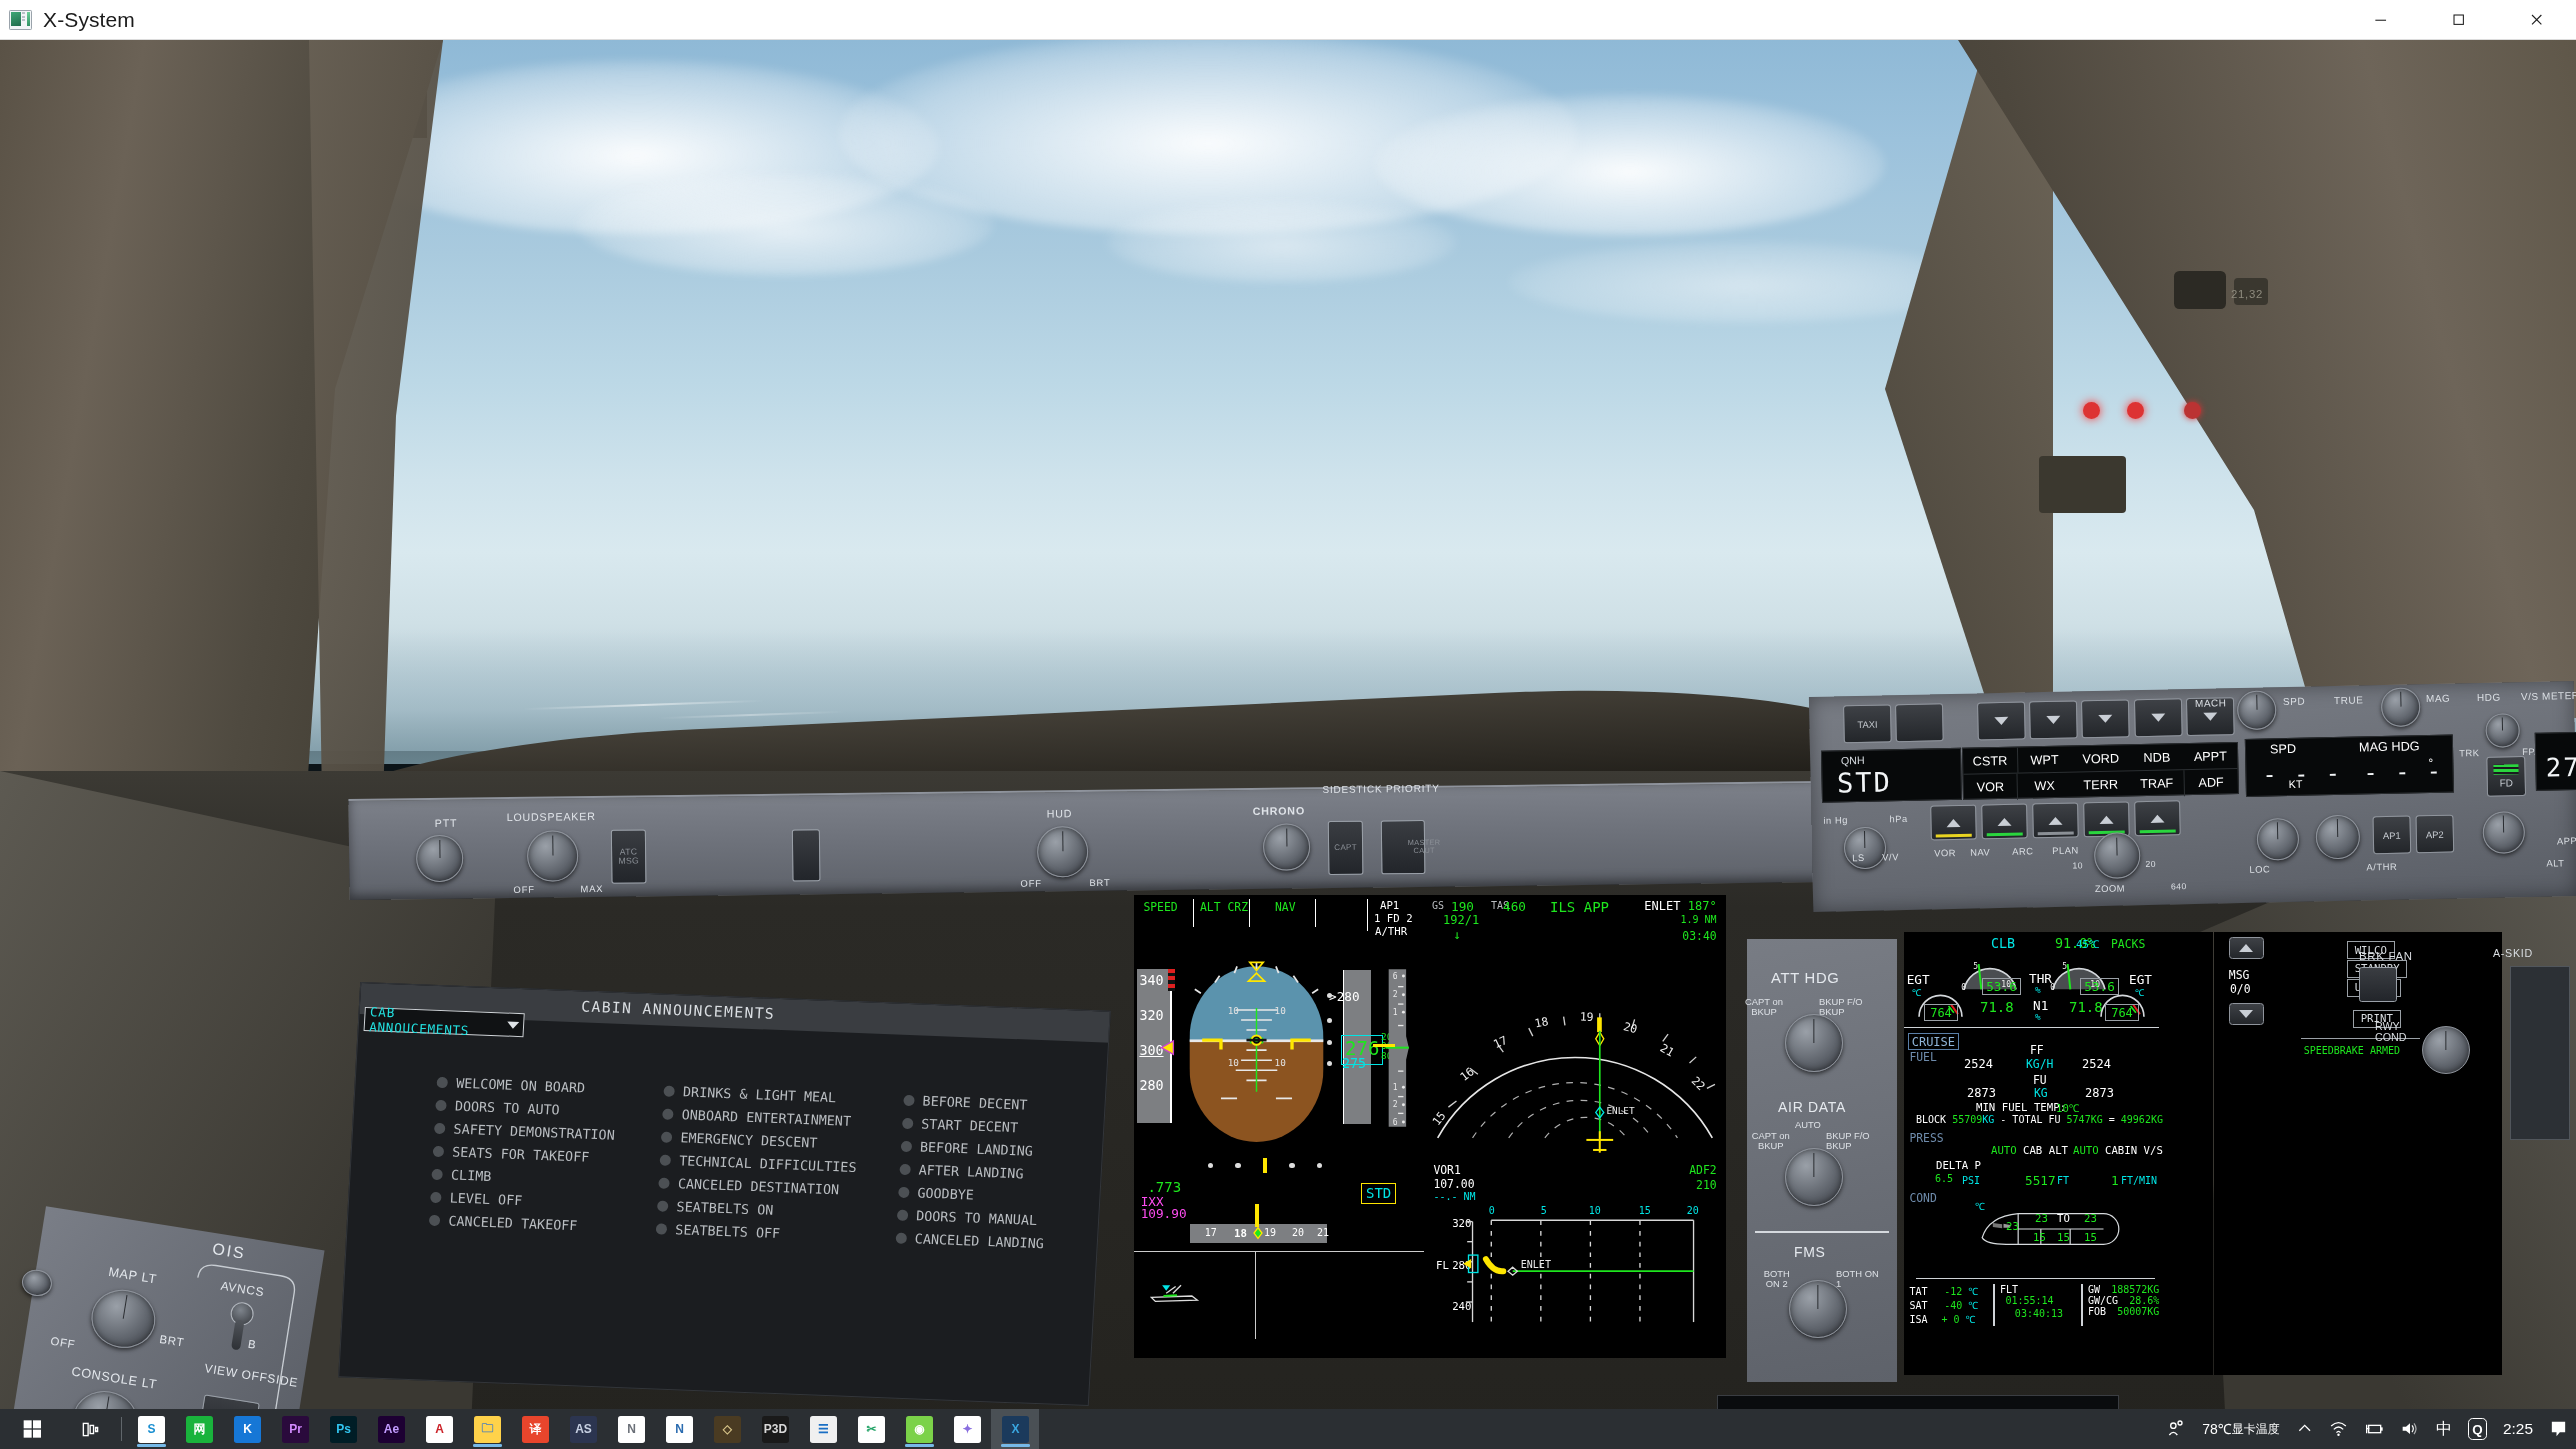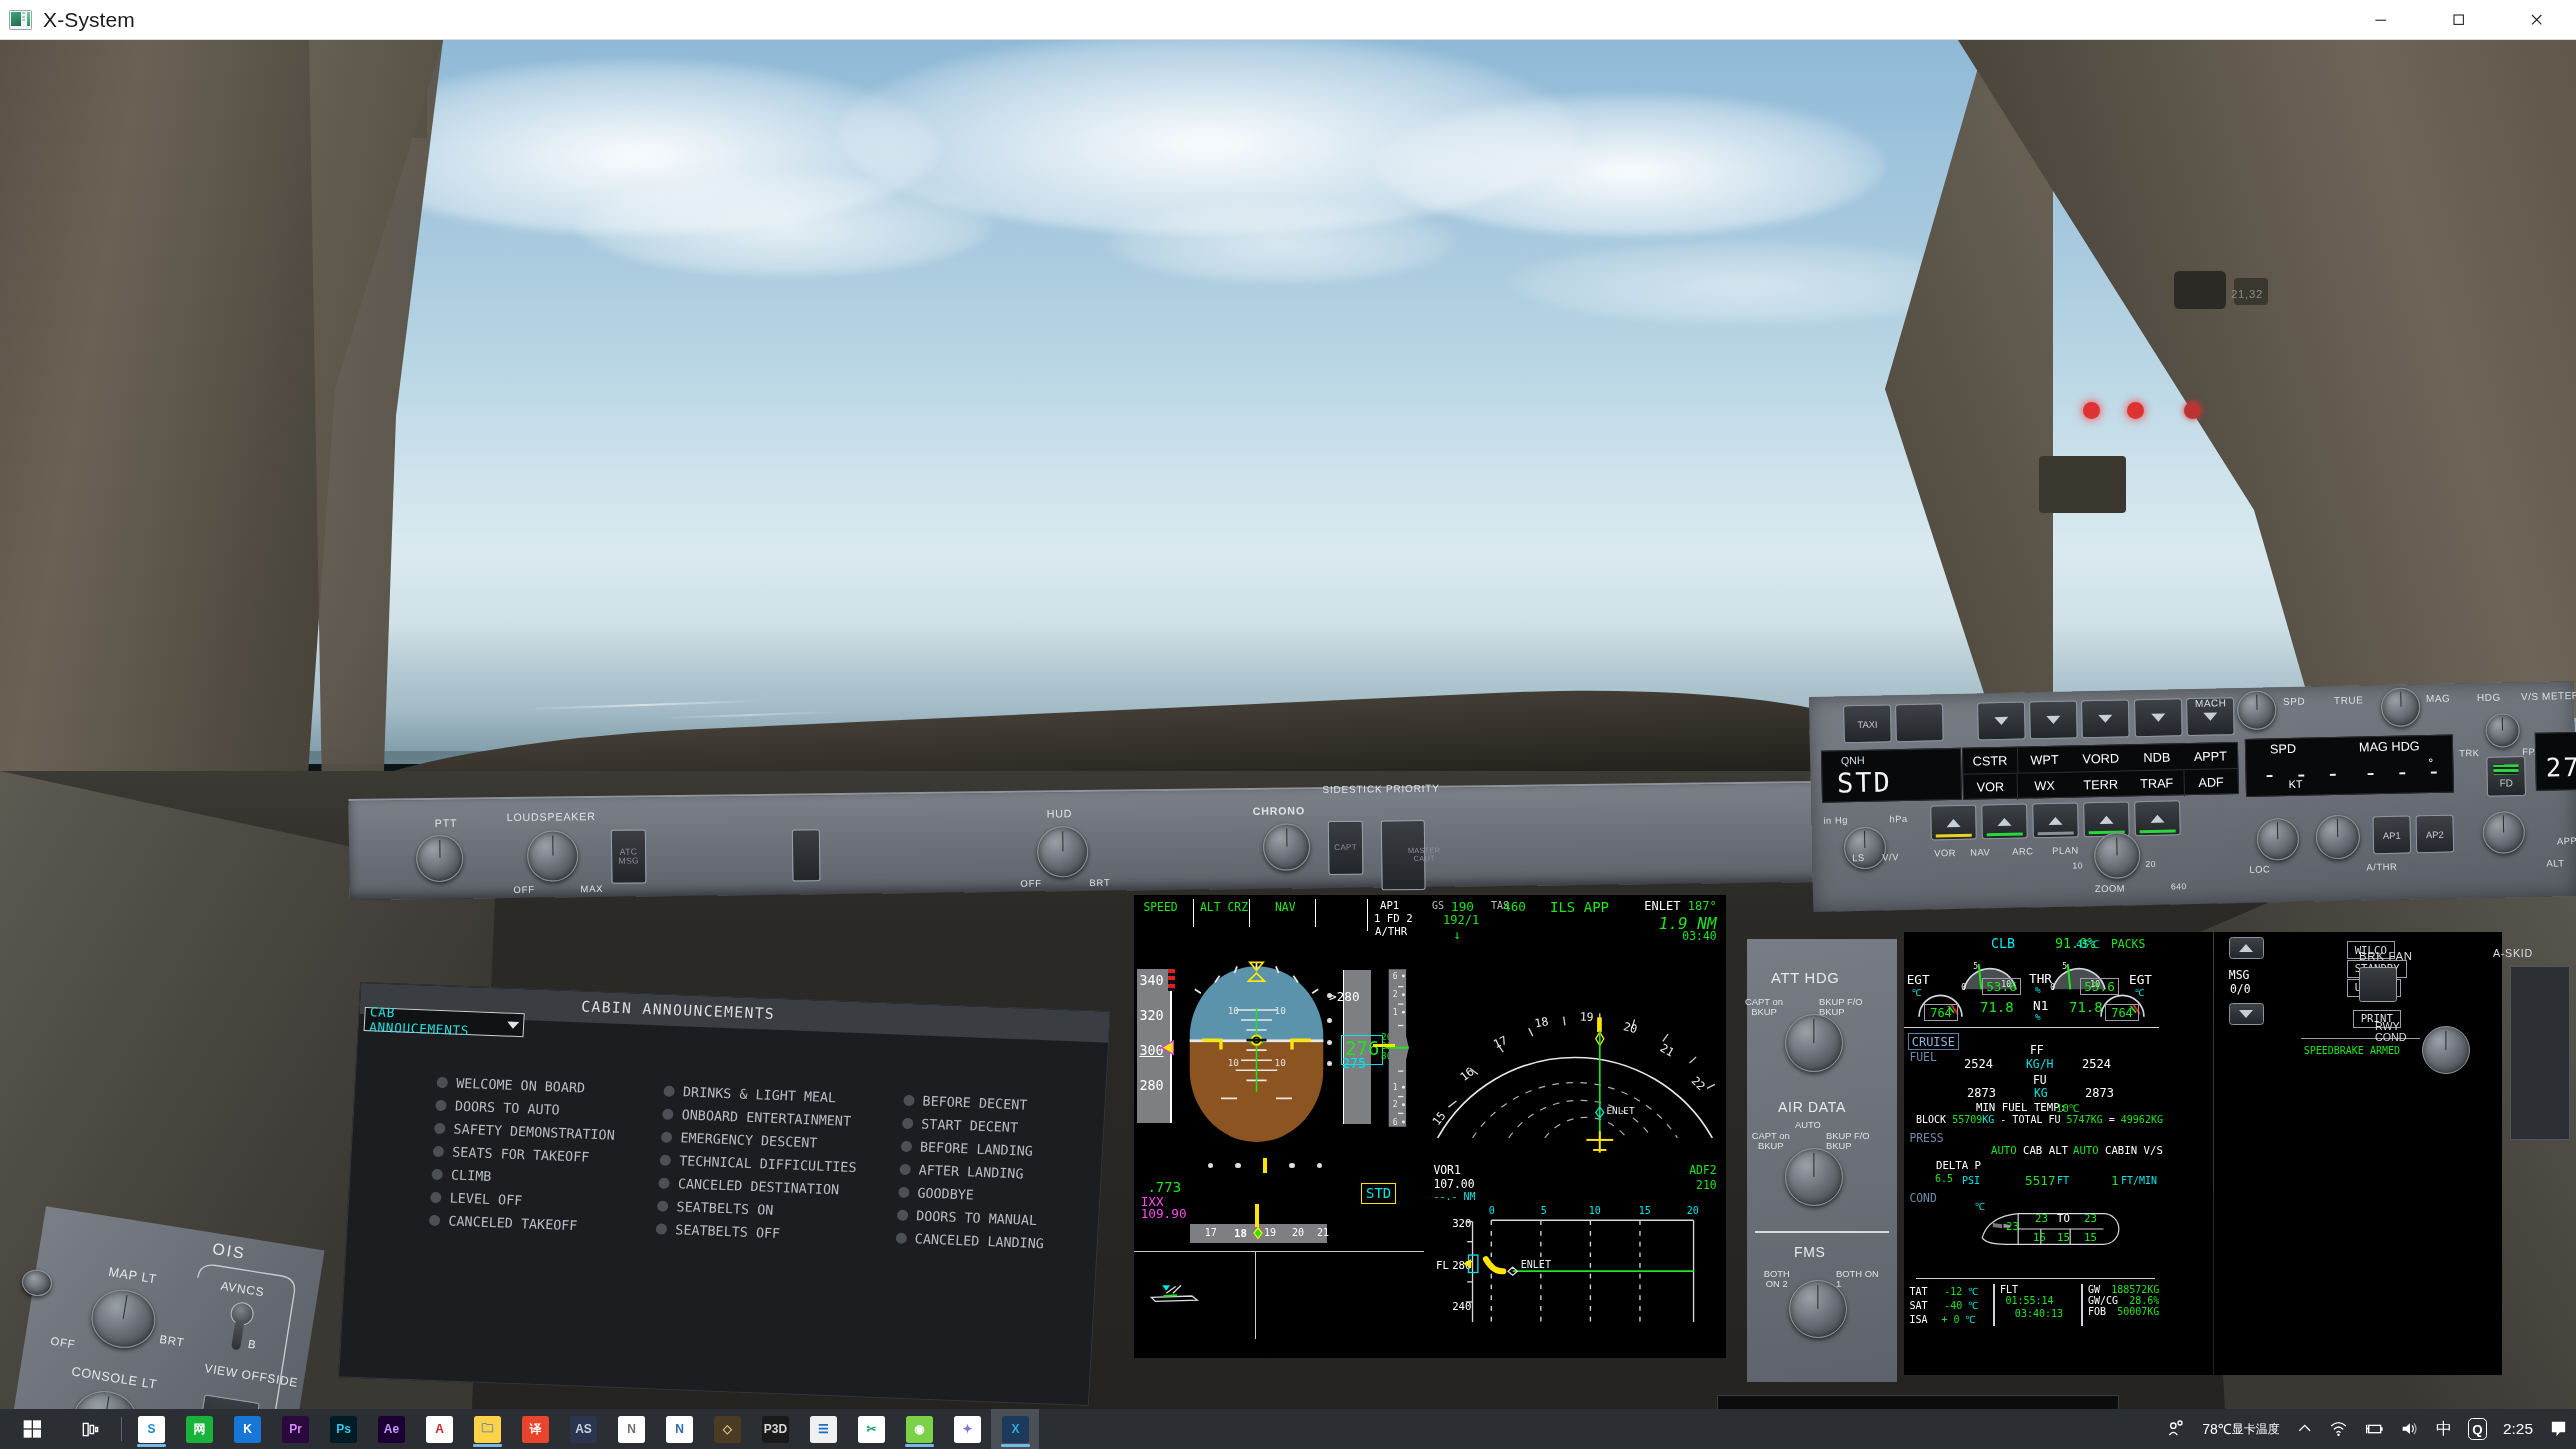--- a/index.html
+++ b/index.html
@@ -324,21 +324,21 @@
 
       <div class="glare-lbl" style="left:904px;top:14.8px;font-weight:bold;">CHRONO</div>
       <div class="knob" style="left:914px;top:34px;width:47px;height:47px;">
           <div class="tick"></div>
         </div>
 
       <div class="glare-lbl" style="left:974px;top:-5.4px;text-align:center;width:74px;line-height:1.15;font-size:10px;">SIDESTICK PRIORITY</div>
       <div class="sqbtn" style="left:979px;top:32px;width:35px;height:54px;">
         <span style="font-size:8px;">CAPT</span>
       </div>
-      <div class="sqbtn" style="left:1032px;top:32px;width:35px;height:70px;padding-left:42px;">
+      <div class="sqbtn" style="left:1032px;top:32px;width:35px;height:54px;padding-left:42px;">
         <span style="font-size:7.4px;">MASTER CAUT</span>
       </div>
     </div>
 
     <div class="fcu">
 
       <div class="fcu-key" style="left:34px;top:9.4px;width:48px;height:38px;">
         <span style="color:#c2c7cd;font-size:9.4px;">TAXI</span>
       </div>
       <div class="fcu-key" style="left:86px;top:9.4px;width:48px;height:38px;"></div>
@@ -752,21 +752,21 @@
       <div style="position:absolute;left:27px;top:4px;font-size:12.7px;" class="g">190</div>
       <div style="position:absolute;left:55px;top:5.4px;font-size:10px;margin-left:12px;" class="gr">TAS</div>
       <div style="position:absolute;left:79px;top:4px;font-size:12.7px;" class="g">460</div>
       <div style="position:absolute;left:19px;top:18px;font-size:12px;" class="g">192/1</div>
       <div style="position:absolute;left:29.5px;top:32px;font-size:12.7px;" class="g">↓</div>
       <div style="position:absolute;left:126px;top:4px;font-size:14px;" class="g">ILS APP</div>
       <div style="position:absolute;right:9.4px;top:4px;font-size:12px;text-align:right;">
         <span class="w">ENLET</span>
         <span class="g">187°</span>
       </div>
-      <div style="position:absolute;right:9.4px;top:19px;font-size:16px;text-align:right;font-style:italic;" class="g">1.9 NM</div>
+      <div style="position:absolute;right:9.4px;top:19px;font-size:10px;text-align:right;" class="g">1.9 NM</div>
       <div style="position:absolute;right:9.4px;top:34px;font-size:11.4px;text-align:right;" class="g">03:40</div>
 
       <svg style="position:absolute;left:6.7px;top:42px;" width="288" height="221" viewBox="0 0 430 330">
         <g stroke="#e6e6e6" stroke-width="2.5" fill="none">
           <path d="M10 300 A235 235 0 0 1 420 300"></path>
         </g>
         <g stroke="#e6e6e6" stroke-width="2" fill="none" opacity=".9">
           <line x1="38" y1="245" x2="26" y2="254"></line>
           <line x1="70" y1="205" x2="58" y2="196"></line>
           <line x1="108" y1="172" x2="100" y2="161"></line>

